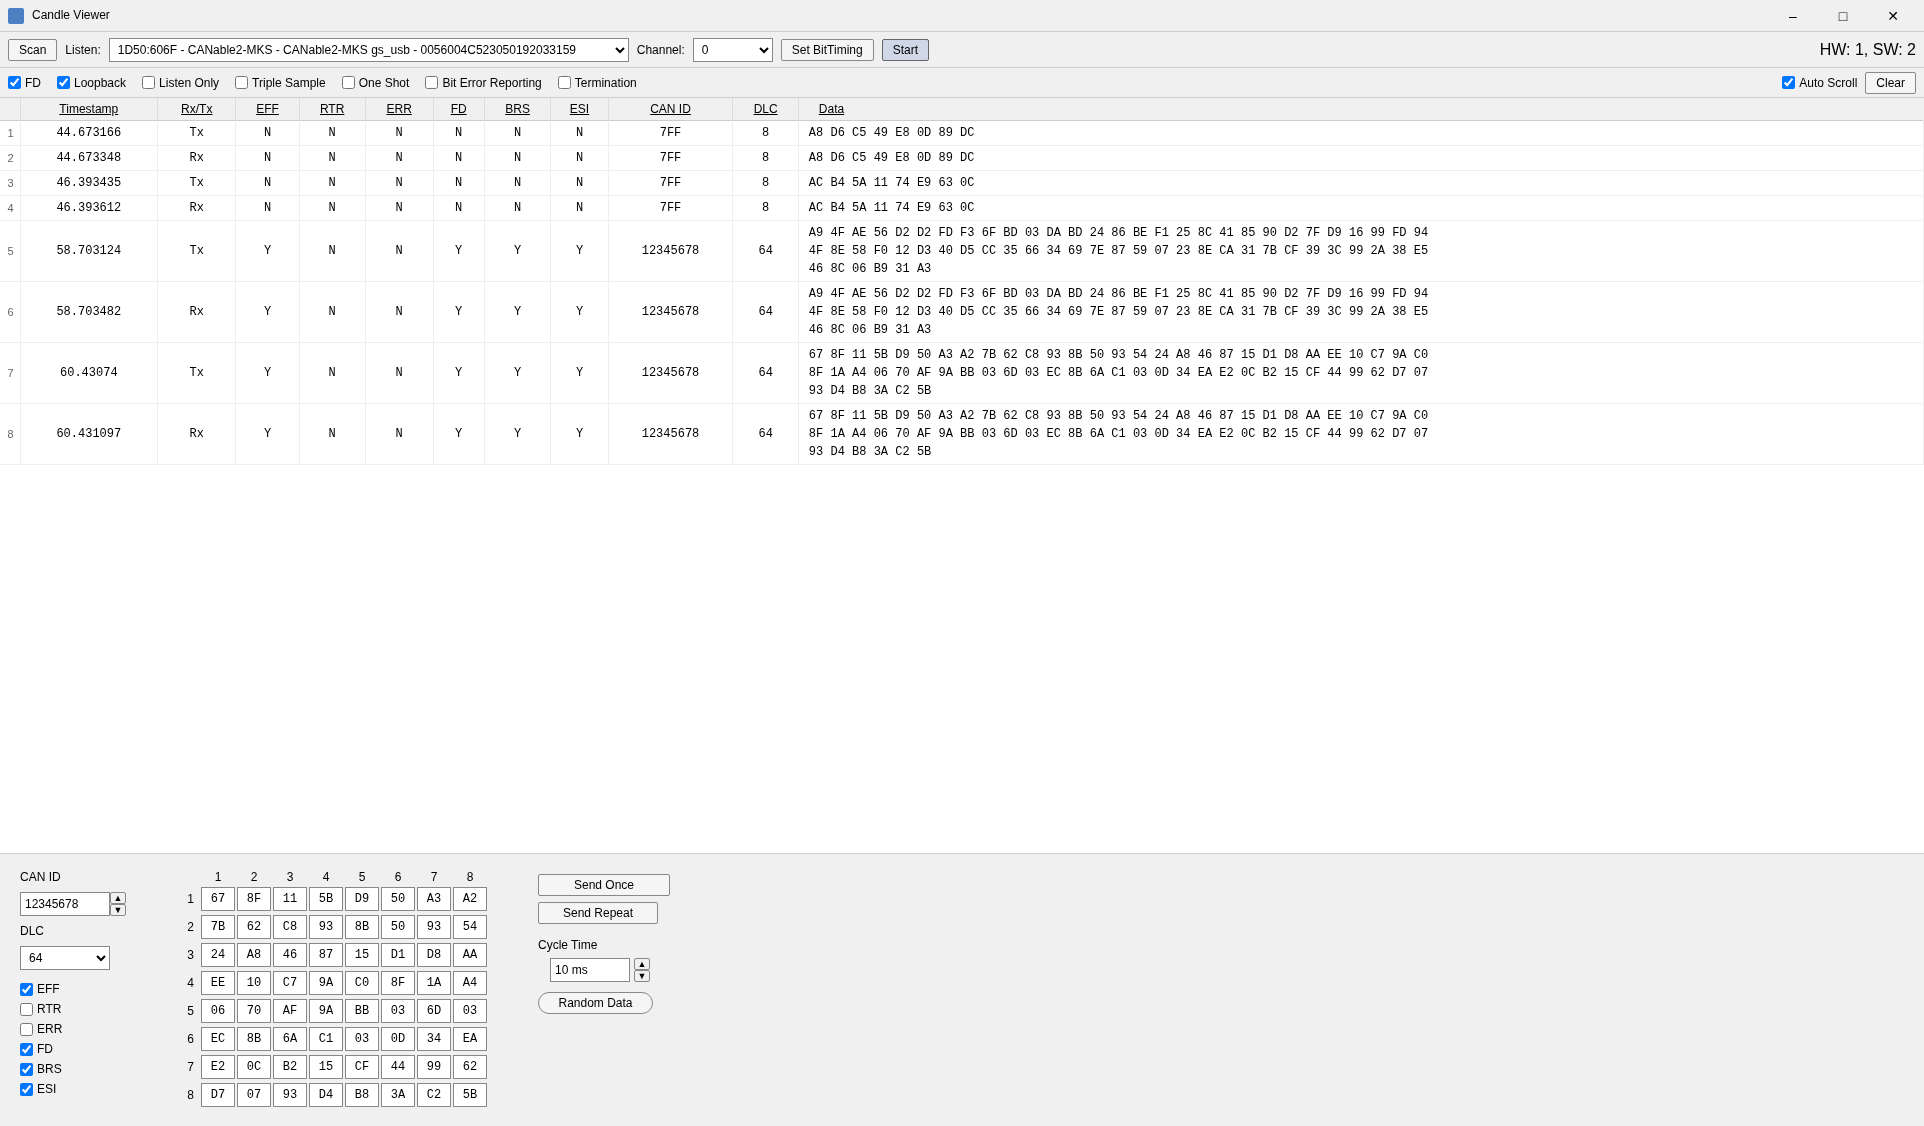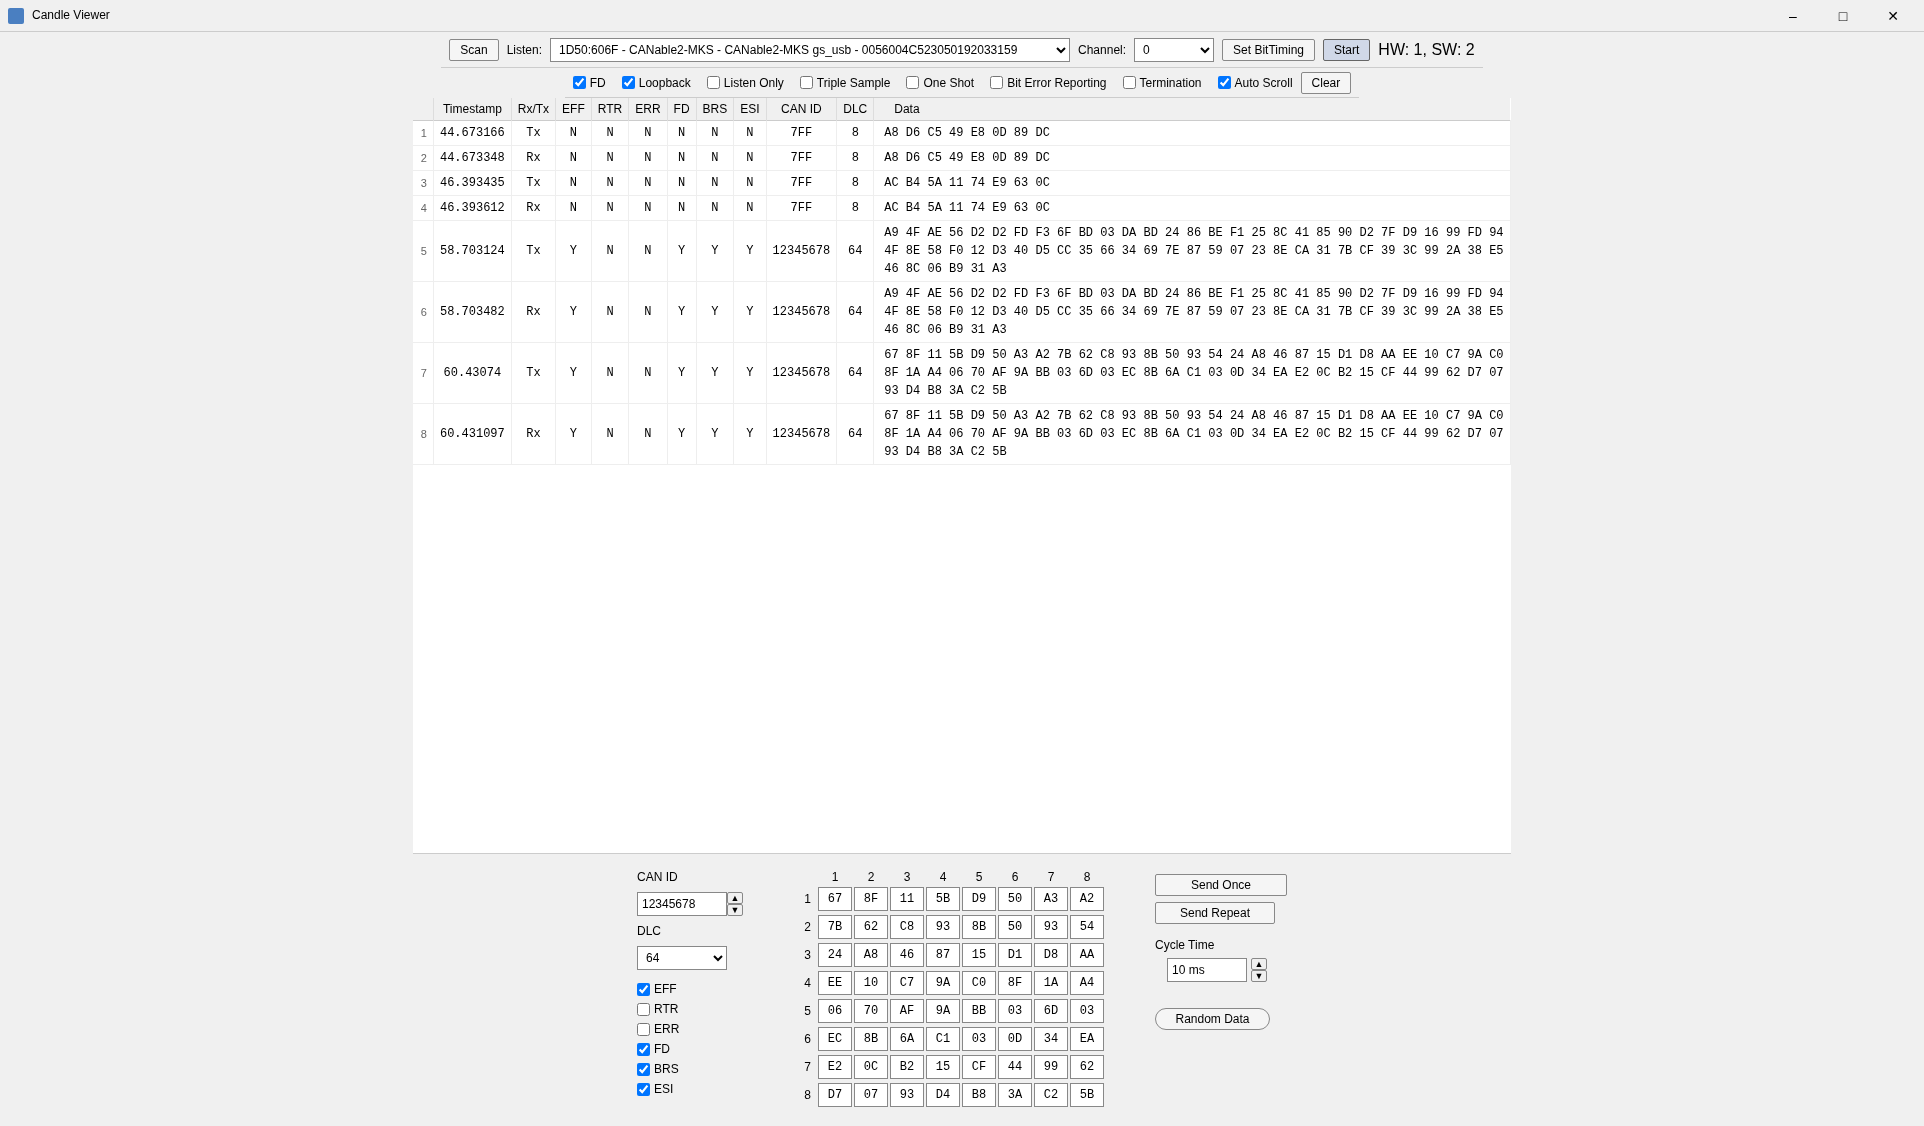--- a/index.html
+++ b/index.html
@@ -68,21 +68,21 @@
       overflow-y: auto;
       height: 480px;
       background: white;
       border-bottom: 1px solid #ccc;
     }
     table {
       width: 100%;
       border-collapse: collapse;
       font-size: 12px;
     }
-    thead tr { background: #f0f0f0; border-bottom: 1px solid #ccc; }
+    thead tr { background: #f0f0f0; border-bottom: 1px solid #ccc; text-decoration: underline; }
     thead th {
       padding: 4px 6px;
       text-align: center;
       font-weight: normal;
       border-right: 1px solid #ddd;
       white-space: nowrap;
     }
     thead th:last-child { border-right: none; }
     tbody tr { border-bottom: 1px solid #eee; }
     tbody td {
@@ -117,21 +117,21 @@
     .data-grid-row { display: flex; align-items: center; margin-bottom: 2px; }
     .data-grid-row-num { width: 30px; text-align: right; font-size: 12px; padding-right: 6px; }
     .data-cell-input {
       width: 34px; height: 22px; border: 1px solid #aaa; background: white;
       text-align: center; font-size: 11px; font-family: 'Courier New', monospace;
       margin: 1px;
     }
     .cycle-time-label { font-size: 12px; margin-top: 8px; }
     .cycle-input-row { display: flex; align-items: center; gap: 4px; margin-left: 12px; }
 
-    .main-content { display: flex; flex-direction: column; height: calc(1126px - 32px); align-items: center; }
+    .main-content { display: flex; flex-direction: column; height: calc(1126px - 32px); }
   </style>
 </head>
 <body>
 
 <div class="title-bar">
   <div class="title-bar-left">
     <div class="title-bar-icon"></div>
     <span>Candle Viewer</span>
   </div>
   <div class="title-bar-controls">
@@ -496,17 +496,17 @@
       <button style="width:132px;">Send Once</button>
       <button style="width:120px;">Send Repeat</button>
       <div class="cycle-time-label">Cycle Time</div>
       <div class="cycle-input-row">
         <input type="text" value="10 ms" style="width: 80px;">
         <div class="spin-btn-group">
           <button class="spin-btn">▲</button>
           <button class="spin-btn">▼</button>
         </div>
       </div>
-      <button style="width:115px; margin-top:20px;border-radius:11px;">Random Data</button>
+      <button style="width:115px; margin-top:4px;border-radius:11px;">Random Data</button>
     </div>
 
   </div>
 </div>
 
 </body></html>

